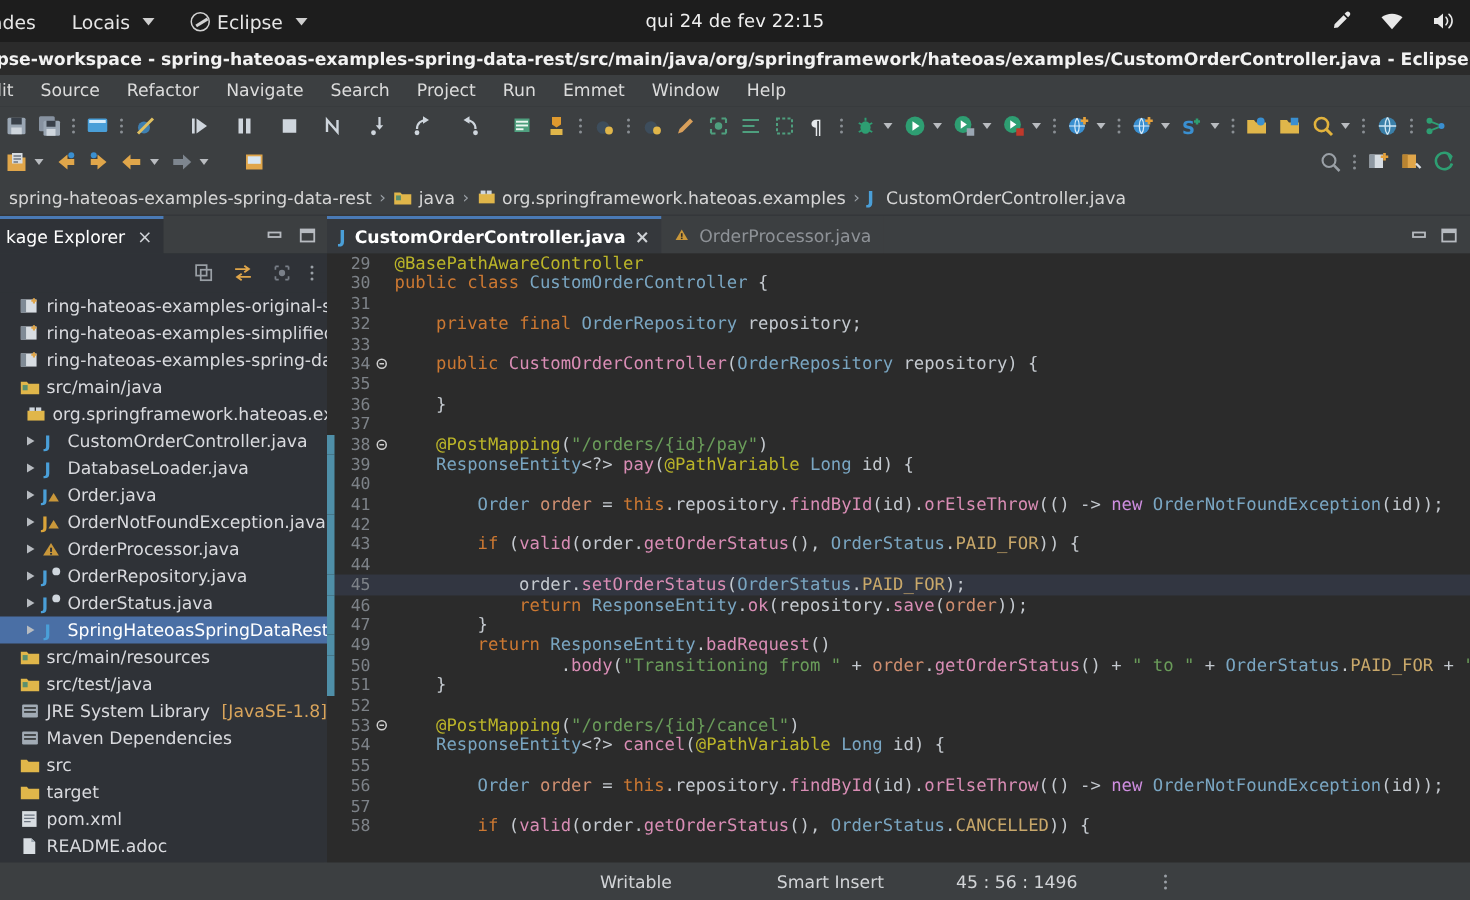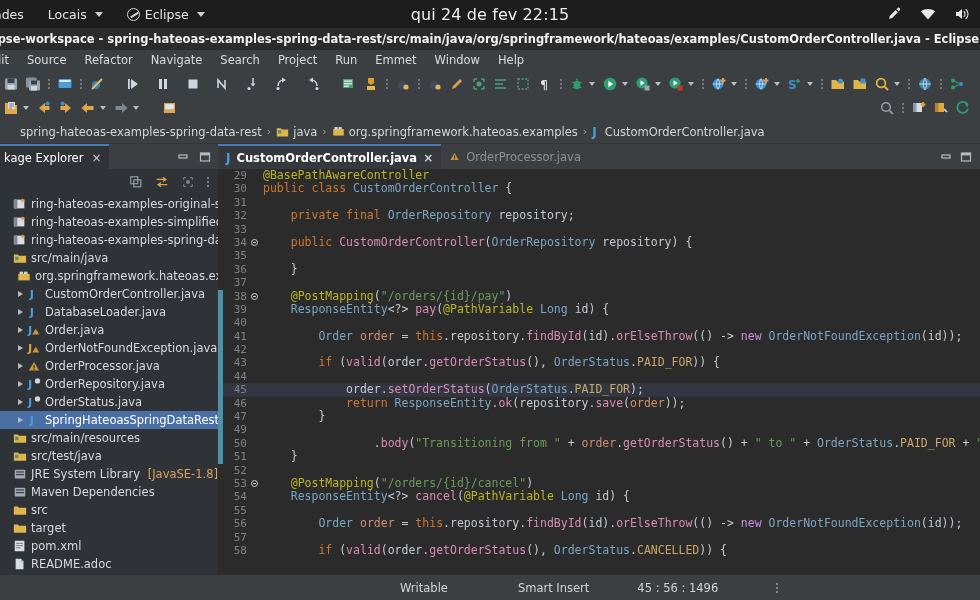--- a/index.html
+++ b/index.html
@@ -32,21 +32,21 @@
   .ecl-glyph {
     width: 13px; height: 13px; border-radius: 50%;
     border: 1.6px solid #d2d2d2; position: relative; display: inline-block;
   }
   .ecl-glyph::after {
     content: ""; position: absolute; left: 2px; top: 5px; width: 9px; height: 1.6px;
     background: #d2d2d2; transform: rotate(-32deg);
   }
   .os-center {
     position: absolute; left: 0; right: 0; text-align: center;
-    font-size: 16px; color: #f0f0f0; letter-spacing: .1px;
+    font-size: 12px; color: #f0f0f0; letter-spacing: .1px;
     pointer-events: none;
   }
   .os-right {
     position: absolute; right: 10px; top: 0; height: 28px;
     display: flex; align-items: center; gap: 18px;
   }
   .os-ico { width: 16px; height: 16px; display: block; }
 
   
   .title-bar {
@@ -89,21 +89,21 @@
     width: 0; height: 0; border-left: 3.5px solid transparent;
     border-right: 3.5px solid transparent; border-top: 4.5px solid #b9bcc0;
     margin: 0 4px 0 1px; flex: none;
   }
   .tb-spacer { flex: 1 1 auto; }
 
   
   .breadcrumb {
     position: absolute; top: 120px; left: 0; width: 980px; height: 24px;
     background: #3c3f41; display: flex; align-items: center; gap: 0;
-    font-size: 11.5px; color: #d6d6d6; padding-left: 14px;
+    font-size: 11.5px; color: #d6d6d6; padding-left: 0;
     border-bottom: 1px solid #34373a;
   }
   .bc-seg { display: flex; align-items: center; gap: 4px; }
   .bc-arrow { color: #9aa0a6; margin: 0 5px; font-size: 11px; }
   .bc-text { white-space: nowrap; }
   .bc-ico { width: 13px; height: 13px; display: block; flex: none; }
 
   
   .pe {
     position: absolute; top: 144px; left: 0; width: 218px; bottom: 25px;
@@ -825,21 +825,21 @@
           <div class="crow"><span class="gut-change on"></span><span class="lnum">38</span><span class="foldmark"><span class="fold-dot"></span></span><span class="ctext"><span class="pln">    </span><span class="ann">@PostMapping</span><span class="pln">(</span><span class="str">"/orders/{id}/pay"</span><span class="pln">)</span></span></div>
           <div class="crow"><span class="gut-change on"></span><span class="lnum">39</span><span class="foldmark"></span><span class="ctext"><span class="pln">    </span><span class="typ">ResponseEntity</span><span class="pln">&lt;?&gt; </span><span class="mth">pay</span><span class="pln">(</span><span class="ann">@PathVariable</span><span class="pln"> </span><span class="typ">Long</span><span class="pln"> id) {</span></span></div>
           <div class="crow"><span class="gut-change on"></span><span class="lnum">40</span><span class="foldmark"></span><span class="ctext"></span></div>
           <div class="crow"><span class="gut-change on"></span><span class="lnum">41</span><span class="foldmark"></span><span class="ctext"><span class="pln">        </span><span class="typ">Order</span><span class="pln"> </span><span class="var">order</span><span class="pln"> = </span><span class="kw">this</span><span class="pln">.repository.</span><span class="mth">findById</span><span class="pln">(id).</span><span class="mth">orElseThrow</span><span class="pln">(() -&gt; </span><span class="kw2">new </span><span class="typ">OrderNotFoundException</span><span class="pln">(id));</span></span></div>
           <div class="crow"><span class="gut-change on"></span><span class="lnum">42</span><span class="foldmark"></span><span class="ctext"></span></div>
           <div class="crow"><span class="gut-change on"></span><span class="lnum">43</span><span class="foldmark"></span><span class="ctext"><span class="pln">        </span><span class="kw">if </span><span class="pln">(</span><span class="mth">valid</span><span class="pln">(order.</span><span class="mth">getOrderStatus</span><span class="pln">(), </span><span class="typ">OrderStatus</span><span class="pln">.</span><span class="cnst">PAID_FOR</span><span class="pln">)) {</span></span></div>
           <div class="crow"><span class="gut-change on"></span><span class="lnum">44</span><span class="foldmark"></span><span class="ctext"></span></div>
           <div class="crow hl"><span class="gut-change on"></span><span class="lnum">45</span><span class="foldmark"></span><span class="ctext"><span class="pln">            order.</span><span class="mth">setOrderStatus</span><span class="pln">(</span><span class="typ">OrderStatus</span><span class="pln">.</span><span class="cnst">PAID_FOR</span><span class="pln">);</span></span></div>
           <div class="crow"><span class="gut-change on"></span><span class="lnum">46</span><span class="foldmark"></span><span class="ctext"><span class="pln">            </span><span class="kw">return </span><span class="typ">ResponseEntity</span><span class="pln">.</span><span class="mth">ok</span><span class="pln">(repository.</span><span class="mth">save</span><span class="pln">(</span><span class="var">order</span><span class="pln">));</span></span></div>
           <div class="crow"><span class="gut-change on"></span><span class="lnum">47</span><span class="foldmark"></span><span class="ctext"><span class="pln">        }</span></span></div>
-          <div class="crow"><span class="gut-change on"></span><span class="lnum">49</span><span class="foldmark"></span></div>
+          <div class="crow"><span class="gut-change on"></span><span class="lnum">49</span><span class="foldmark"></span><span class="ctext"><span class="pln">        </span><span class="kw">return </span><span class="typ">ResponseEntity</span><span class="pln">.</span><span class="mth">badRequest</span><span class="pln">()</span></span></div>
           <div class="crow"><span class="gut-change on"></span><span class="lnum">50</span><span class="foldmark"></span><span class="ctext"><span class="pln">                .</span><span class="mth">body</span><span class="pln">(</span><span class="str">"Transitioning from "</span><span class="pln"> + </span><span class="var">order</span><span class="pln">.</span><span class="mth">getOrderStatus</span><span class="pln">() + </span><span class="str">" to "</span><span class="pln"> + </span><span class="typ">OrderStatus</span><span class="pln">.</span><span class="cnst">PAID_FOR</span><span class="pln"> + </span><span class="str">" is not valid</span></span></div>
           <div class="crow"><span class="gut-change on"></span><span class="lnum">51</span><span class="foldmark"></span><span class="ctext"><span class="pln">    }</span></span></div>
           <div class="crow"><span class="gut-change"></span><span class="lnum">52</span><span class="foldmark"></span><span class="ctext"></span></div>
           <div class="crow"><span class="gut-change"></span><span class="lnum">53</span><span class="foldmark"><span class="fold-dot"></span></span><span class="ctext"><span class="pln">    </span><span class="ann">@PostMapping</span><span class="pln">(</span><span class="str">"/orders/{id}/cancel"</span><span class="pln">)</span></span></div>
           <div class="crow"><span class="gut-change"></span><span class="lnum">54</span><span class="foldmark"></span><span class="ctext"><span class="pln">    </span><span class="typ">ResponseEntity</span><span class="pln">&lt;?&gt; </span><span class="mth">cancel</span><span class="pln">(</span><span class="ann">@PathVariable</span><span class="pln"> </span><span class="typ">Long</span><span class="pln"> id) {</span></span></div>
           <div class="crow"><span class="gut-change"></span><span class="lnum">55</span><span class="foldmark"></span><span class="ctext"></span></div>
           <div class="crow"><span class="gut-change"></span><span class="lnum">56</span><span class="foldmark"></span><span class="ctext"><span class="pln">        </span><span class="typ">Order</span><span class="pln"> </span><span class="var">order</span><span class="pln"> = </span><span class="kw">this</span><span class="pln">.repository.</span><span class="mth">findById</span><span class="pln">(id).</span><span class="mth">orElseThrow</span><span class="pln">(() -&gt; </span><span class="kw2">new </span><span class="typ">OrderNotFoundException</span><span class="pln">(id));</span></span></div>
           <div class="crow"><span class="gut-change"></span><span class="lnum">57</span><span class="foldmark"></span><span class="ctext"></span></div>
           <div class="crow"><span class="gut-change"></span><span class="lnum">58</span><span class="foldmark"></span><span class="ctext"><span class="pln">        </span><span class="kw">if </span><span class="pln">(</span><span class="mth">valid</span><span class="pln">(order.</span><span class="mth">getOrderStatus</span><span class="pln">(), </span><span class="typ">OrderStatus</span><span class="pln">.</span><span class="cnst">CANCELLED</span><span class="pln">)) {</span></span></div>
         </div>

